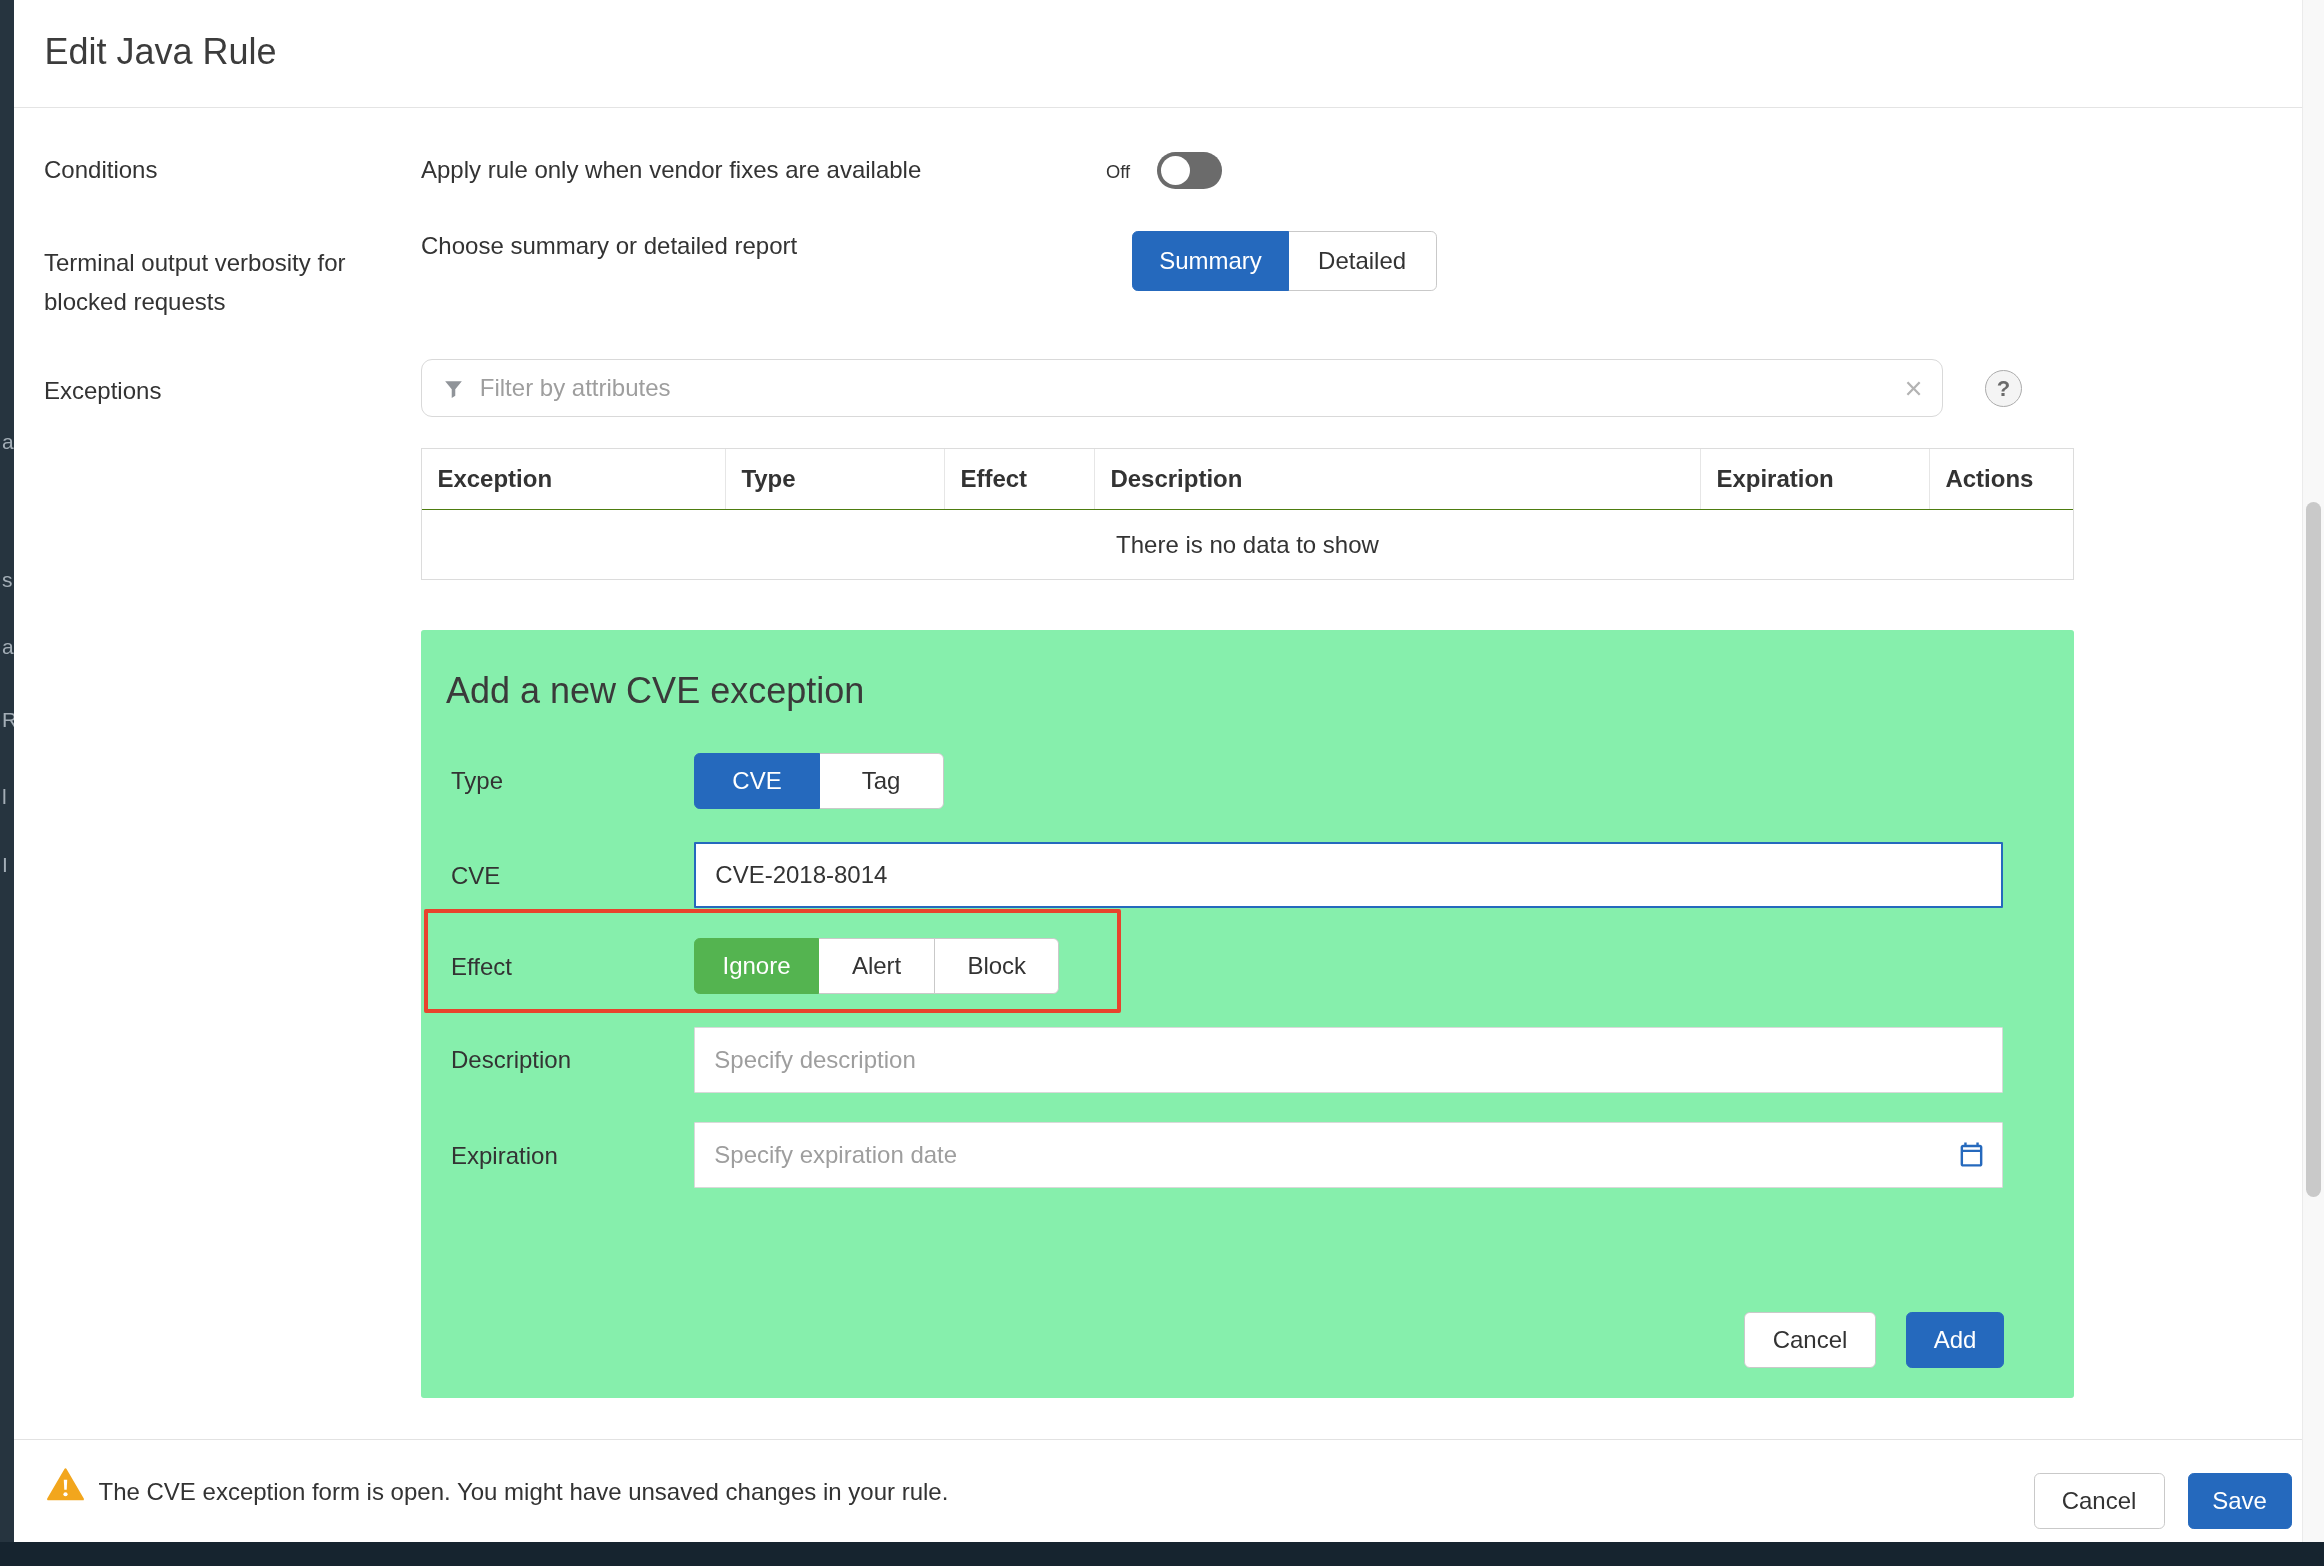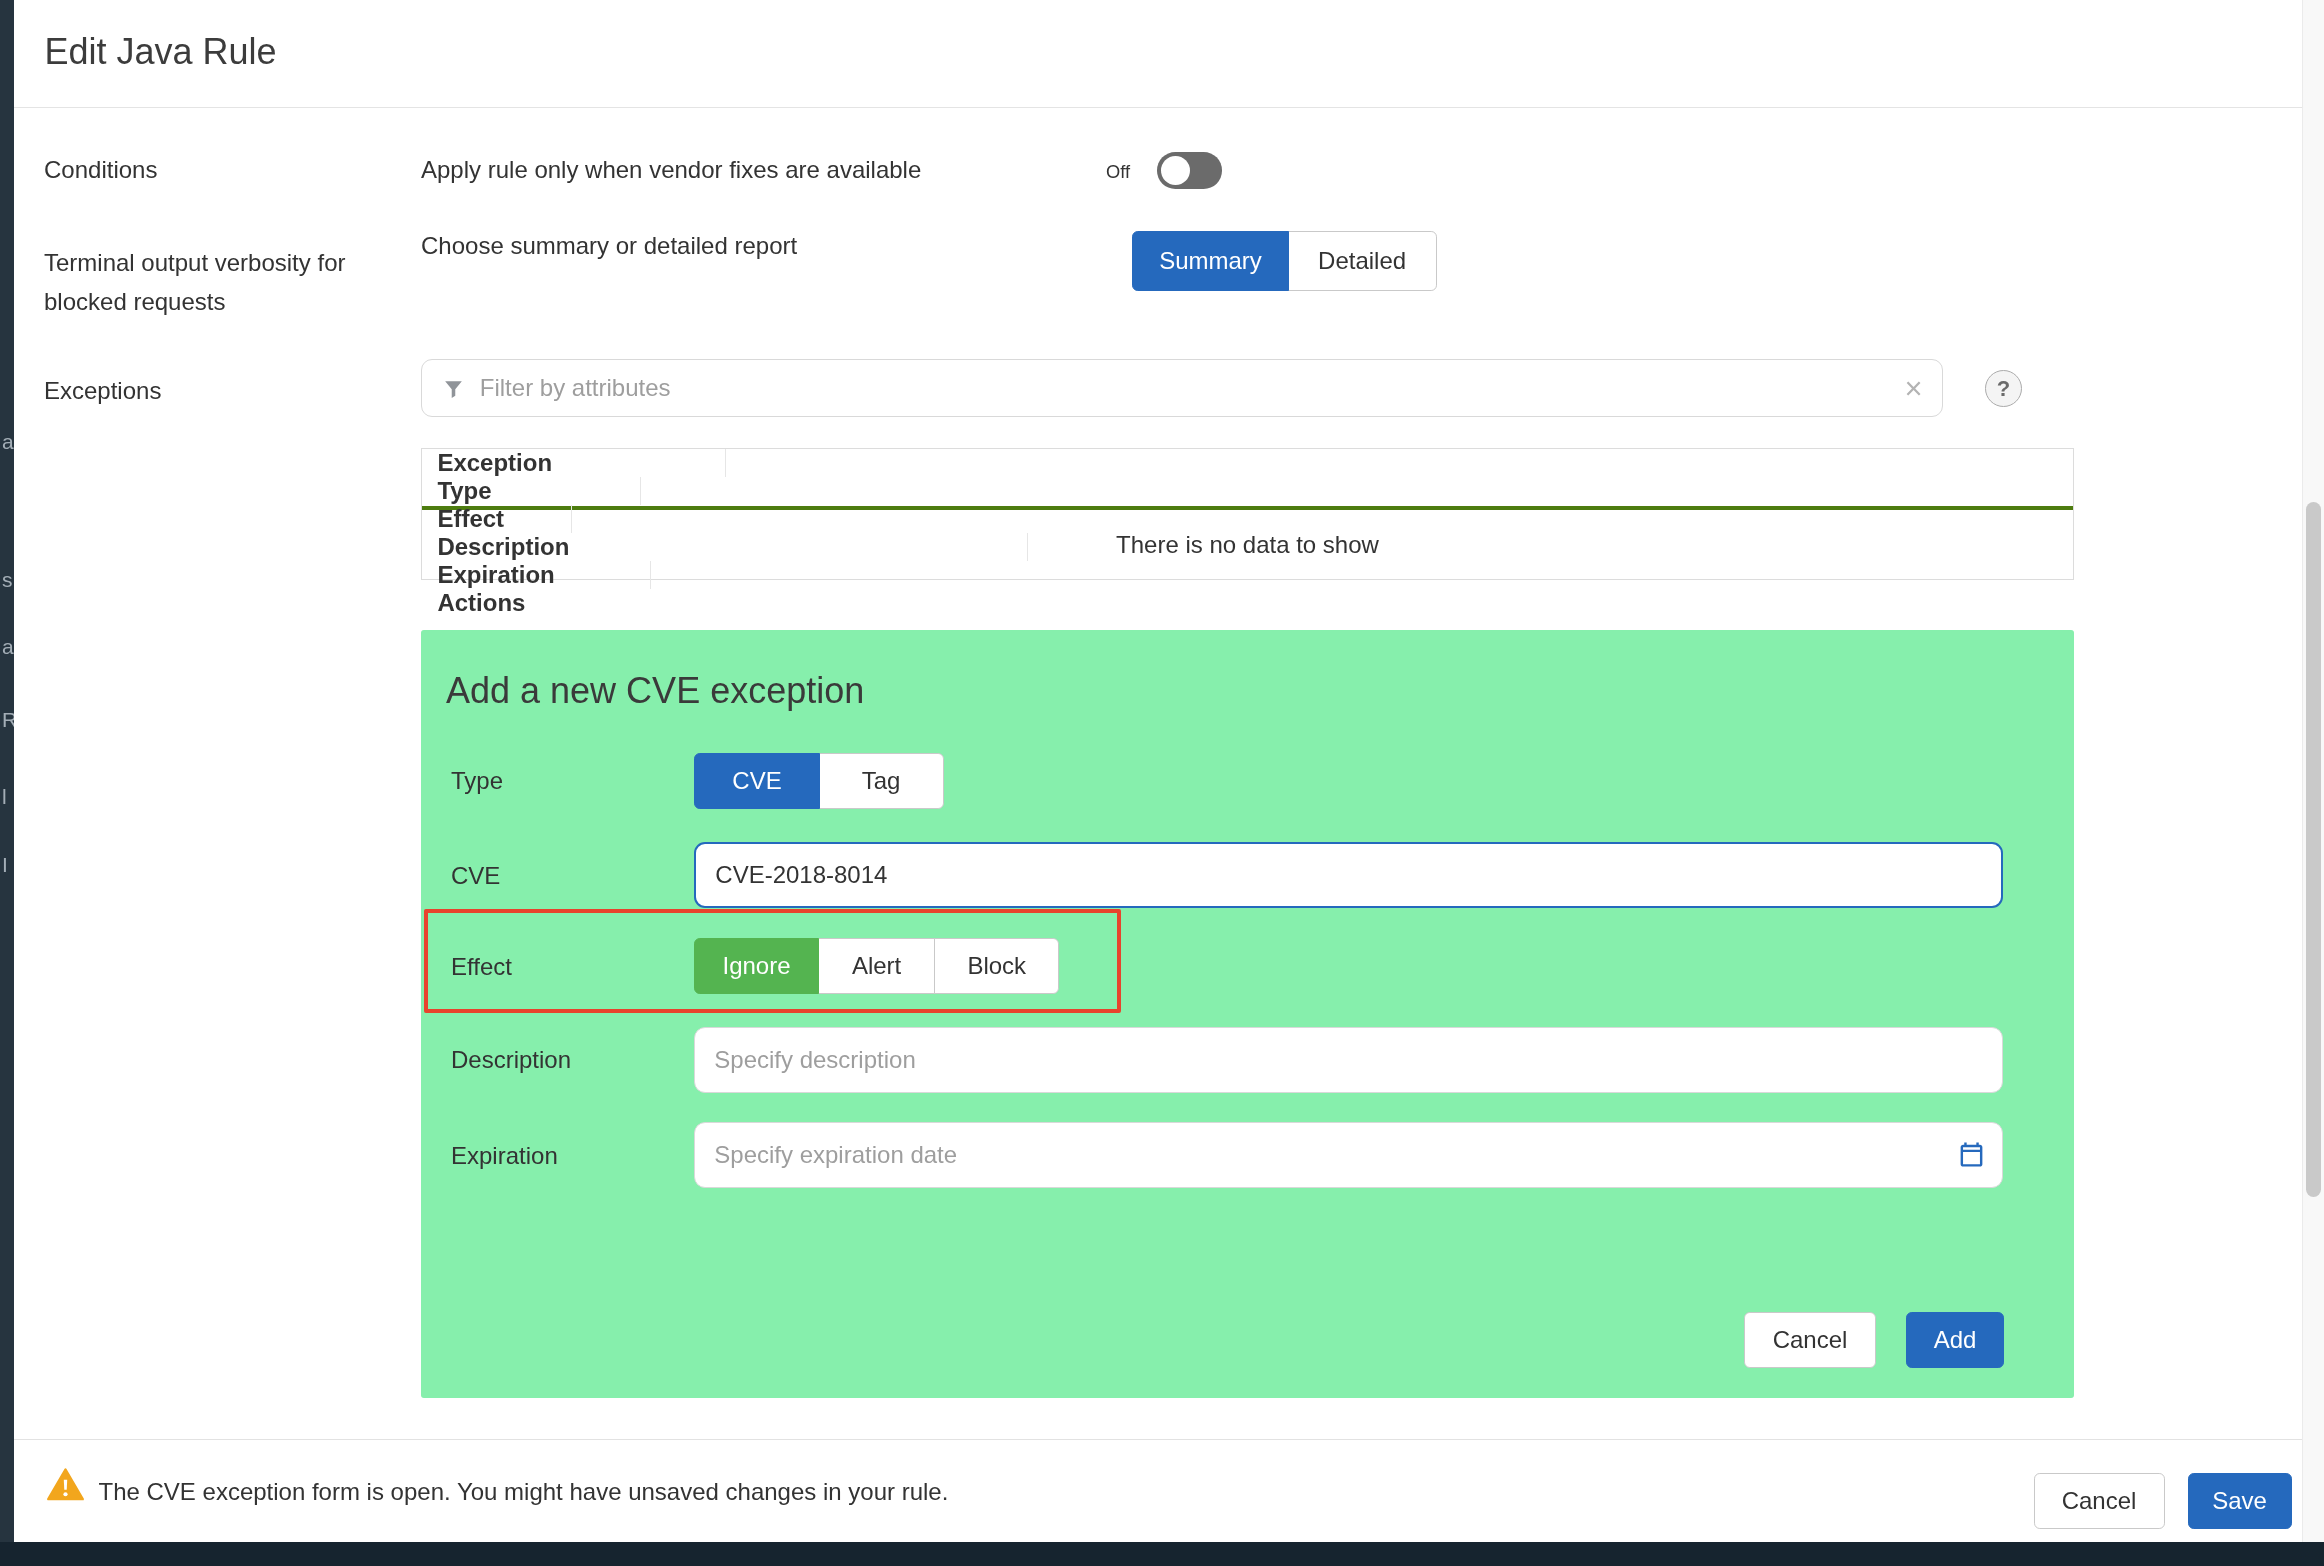--- a/index.html
+++ b/index.html
@@ -47,33 +47,33 @@
                 border:1.9px solid #d9d9d9; border-radius:11px; display:flex; align-items:center; padding:0 19.3px; gap:13.5px; }
   .filter-box input { flex:1; border:none; outline:none; background:transparent; font-size:24px; color:#333; font-family:inherit; }
   .filter-box input::placeholder { color:#9e9e9e; }
   .clear-x { color:#b3b3b3; font-size:31px; line-height:1; cursor:pointer; }
   .help { position:absolute; left:1985px; top:370px; width:37px; height:37px; border-radius:50%;
           border:1.9px solid #ababab; background:#f4f4f4; display:flex; align-items:center; justify-content:center;
           font-size:22px; font-weight:700; color:#6b6b6b; cursor:pointer; }
 
   
   .table { position:absolute; left:421px; top:448px; width:1653px; background:#fff; border:1px solid #dcdcdc; }
-  .thead { display:flex; height:61px; border-bottom:4px solid #4d7c0f;flex-direction:column; }
+  .thead { display:flex; height:61px; border-bottom:1px solid #4d7c0f; }
   .th { display:flex; align-items:center; padding-left:15.4px; font-weight:700; font-size:24px; color:#333;
         border-right:1px solid #e6e6e6; }
   .th:last-child { border-right:none; }
   .c0{width:304px}.c1{width:219px}.c2{width:150px}.c3{width:606px}.c4{width:229px}.c5{flex:1}
   .empty-row { height:69px; display:flex; align-items:center; justify-content:center; font-size:24px; color:#333; }
 
   
   .panel { position:absolute; left:421px; top:630px; width:1653px; height:768px; background:#86efac; border-radius:2.9px; }
   .panel-title { position:absolute; left:25px; top:40px; font-size:36px; font-weight:400; color:#3a3a3a; }
   .p-label { position:absolute; left:30px; font-size:24px; color:#333; }
 
-  .text-input { position:absolute; height:66px; background:#fff; border:1.9px solid #d9d9d9; border-radius:11px;
+  .text-input { position:absolute; height:66px; background:#fff; border:1.9px solid #d9d9d9; border-radius:1px;
                 font-size:24px; color:#333; padding:0 19.3px; font-family:inherit; outline:none; }
   .text-input::placeholder { color:#9e9e9e; }
   .cve-border { border:2.9px solid #2569bd; }
 
   .exp-wrap { position:absolute; left:273px; top:492px; width:1309px; height:66px; }
   .exp-wrap input { width:100%; height:100%; padding-right:68px; }
   .cal-icon { position:absolute; right:17.4px; top:18.3px; width:29px; height:29px; cursor:pointer; }
 
   .btn { position:absolute; display:flex; align-items:center; justify-content:center; font-size:24px;
          border-radius:5.8px; cursor:pointer; font-family:inherit; }

